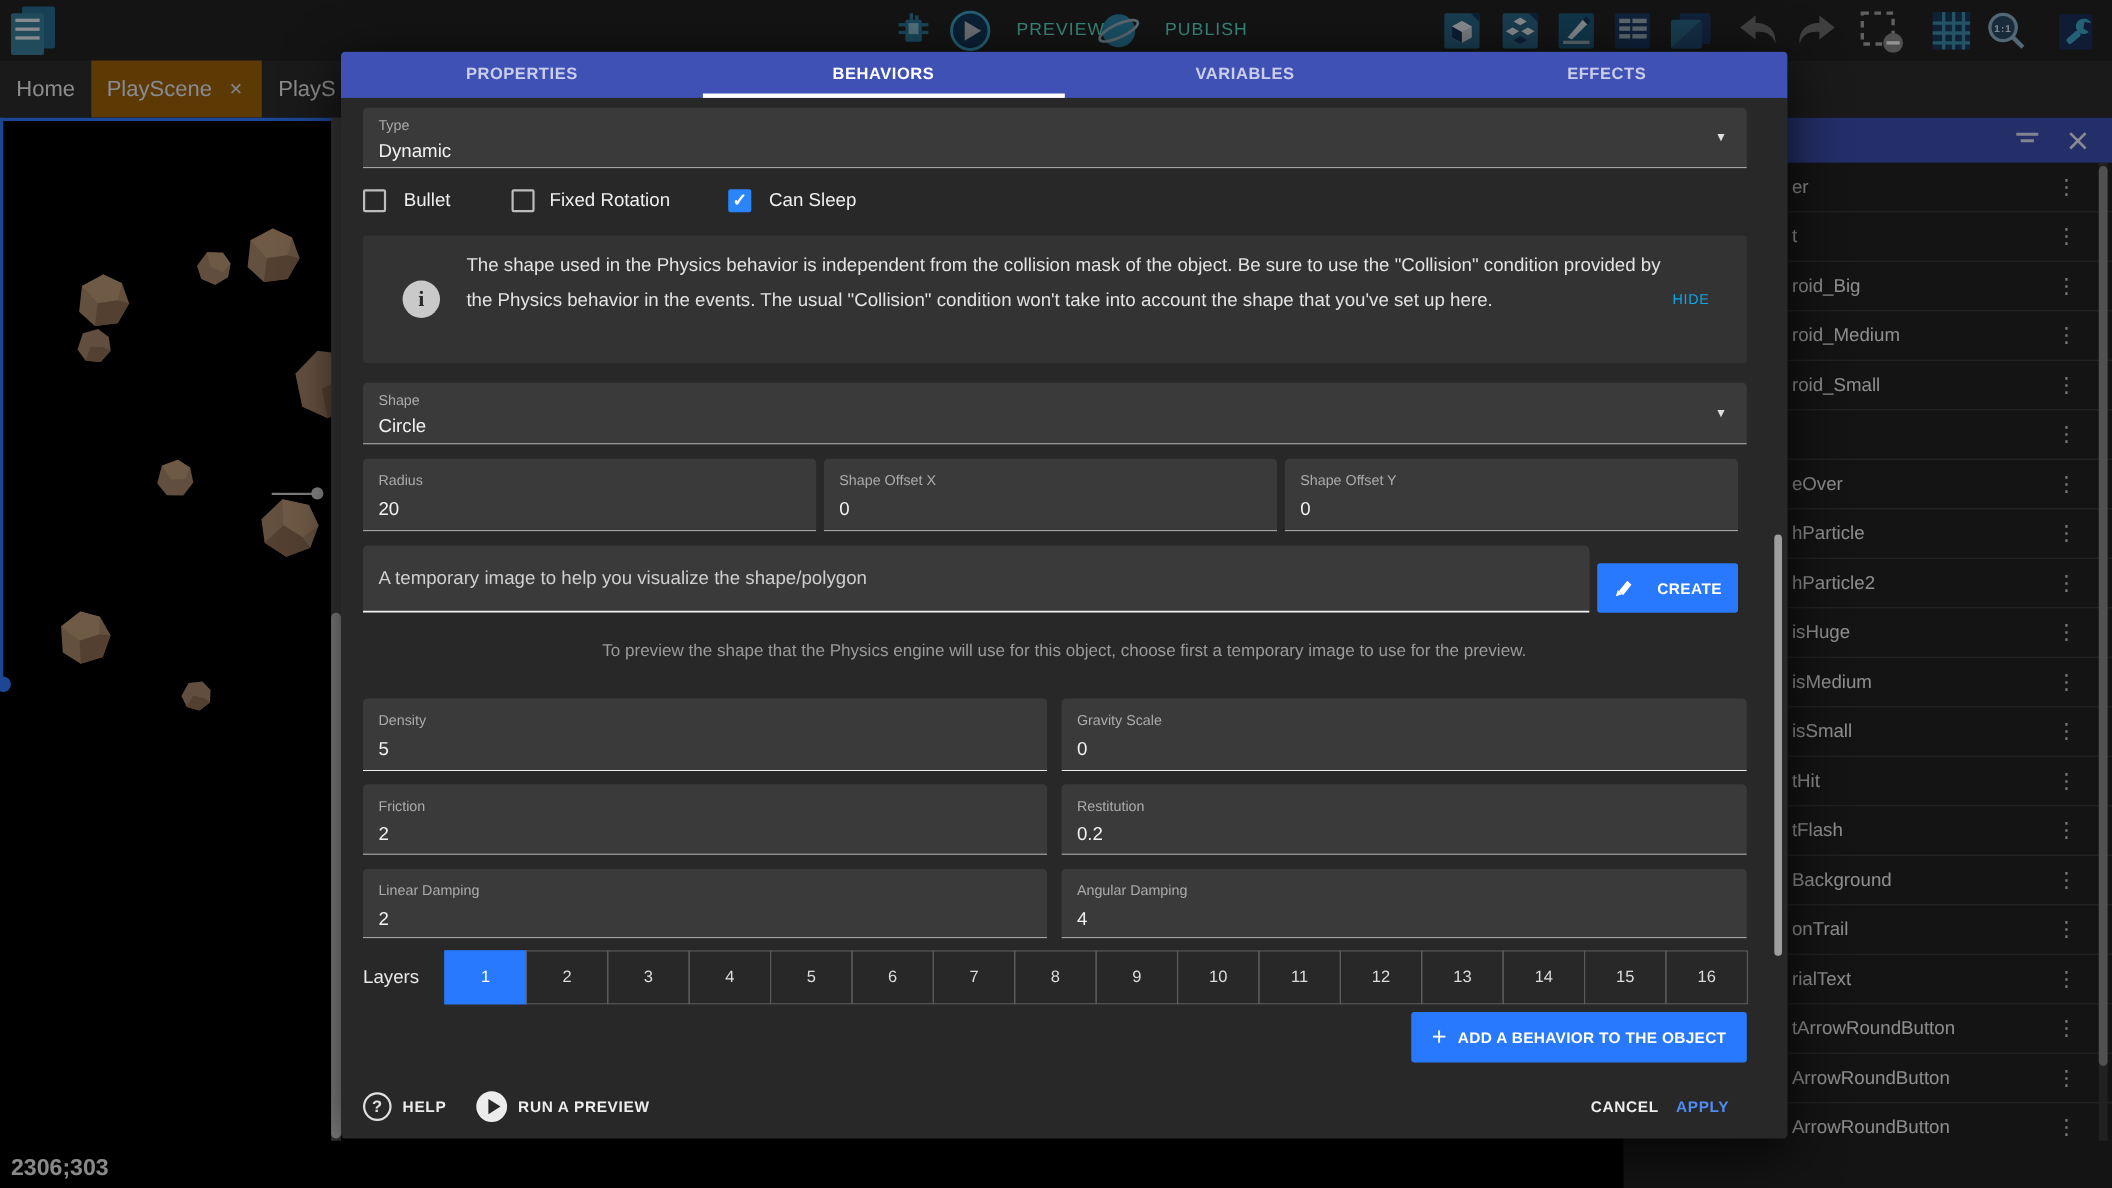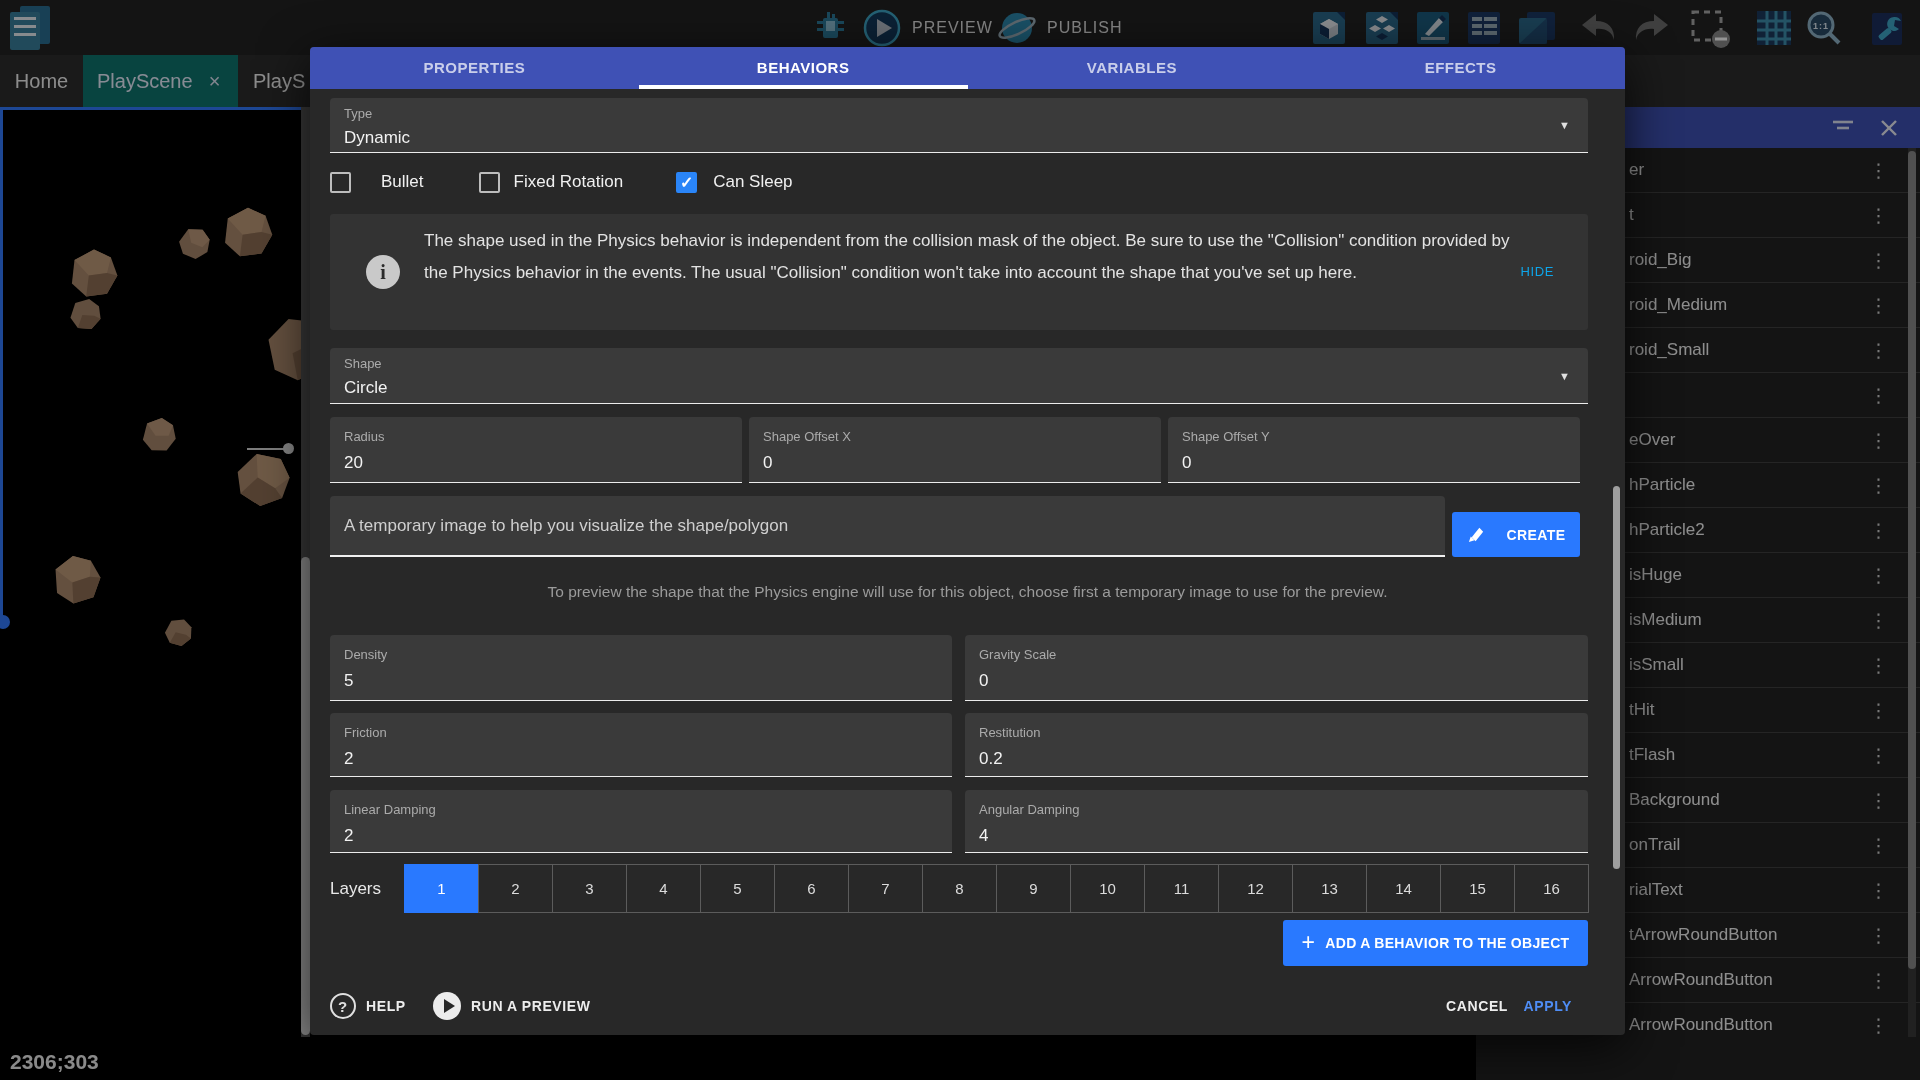--- a/index.html
+++ b/index.html
@@ -2,32 +2,32 @@
 <html><head>
 <meta charset="utf-8">
 <style>
   * { margin:0; padding:0; box-sizing:border-box; }
   html,body { width:1920px; height:1080px; overflow:hidden; background:#1b1b1b;
               font-family:"Liberation Sans", sans-serif; }
   .screen { position:relative; width:1920px; height:1080px; background:#1b1b1b; }
 
   
   .topbar { position:absolute; left:0; top:0; width:1920px; height:55px; background:#242424; }
-  .tb-item { position:absolute; top:8px; display:flex; align-items:center; gap:10px; color:#e5e5e5;
+  .tb-item { position:absolute; top:8px; display:flex; align-items:center; gap:22px; color:#5eead4;
              font-size:16px; letter-spacing:1px; cursor:pointer; }
   .hamburger { position:absolute; left:10px; top:6px; width:42px; height:44px; }
   .hamburger .back { position:absolute; left:10px; top:0; width:30px; height:38px; background:#2a6f93; border-radius:2px; }
   .hamburger .front { position:absolute; left:0; top:6px; width:30px; height:38px; background:#39851f0; background:#39809e; border-radius:2px; }
   .hamburger .front i { display:block; height:3px; background:#e8f0f5; margin:5px 4px 0 4px; }
 
   
   .tabstrip { position:absolute; left:0; top:55px; width:1920px; height:52px; background:#2d2d2d; }
   .etab { position:absolute; top:0; height:52px; display:flex; align-items:center; font-size:20px;
           color:#f2f2f2; cursor:pointer; }
-  .etab.active { background:#0f766e; color:#e9efff; }
+  .etab.active { background:#a16207; color:#e9efff; }
   .etab .close { margin-left:16px; font-size:20px; color:#dfe6f7; }
 
   
   .canvas { position:absolute; left:0; top:107px; width:1476px; height:973px; background:#000; }
   .canvas-border-top { position:absolute; left:0; top:0; width:100%; height:3px; background:#327bff; }
   .canvas-border-left { position:absolute; left:0; top:0; width:3px; height:515px; background:#327bff; }
   .blue-dot { position:absolute; left:-4px; top:508px; width:14px; height:14px; border-radius:50%; background:#327bff; }
   .asteroid { position:absolute; }
   .joint-line { position:absolute; left:247px; top:341px; width:40px; height:2px; background:#d8d8d8; }
   .joint-dot { position:absolute; left:283px; top:336px; width:11px; height:11px; border-radius:50%; background:#e2e2e2; }
@@ -430,21 +430,21 @@
     </div>
 
     <div class="ffield" style="left:20px;top:51px;width:1258px;height:55px;">
       <span class="flabel">Type</span>
       <span class="fvalue">Dynamic</span>
       <span class="dd-arrow">▼</span>
     </div>
 
     <div class="cbrow">
       <span class="cbox"></span>
-      <span class="cblabel" style="margin-left:30px;">Bullet</span>
+      <span class="cblabel" style="margin-left:16px;">Bullet</span>
       <span class="cbox" style="margin-left:55px;"></span>
       <span class="cblabel" style="margin-left:14px;">Fixed Rotation</span>
       <span class="cbox checked" style="margin-left:53px;">
           <span>✓</span>
         </span>
       <span class="cblabel" style="margin-left:16px;">Can Sleep</span>
     </div>
 
     <div class="infobox">
       <span class="info-icon">i</span>

